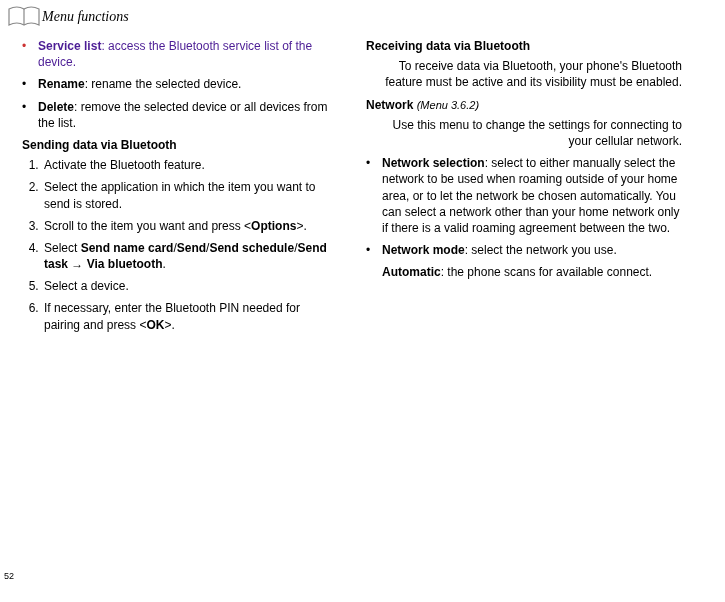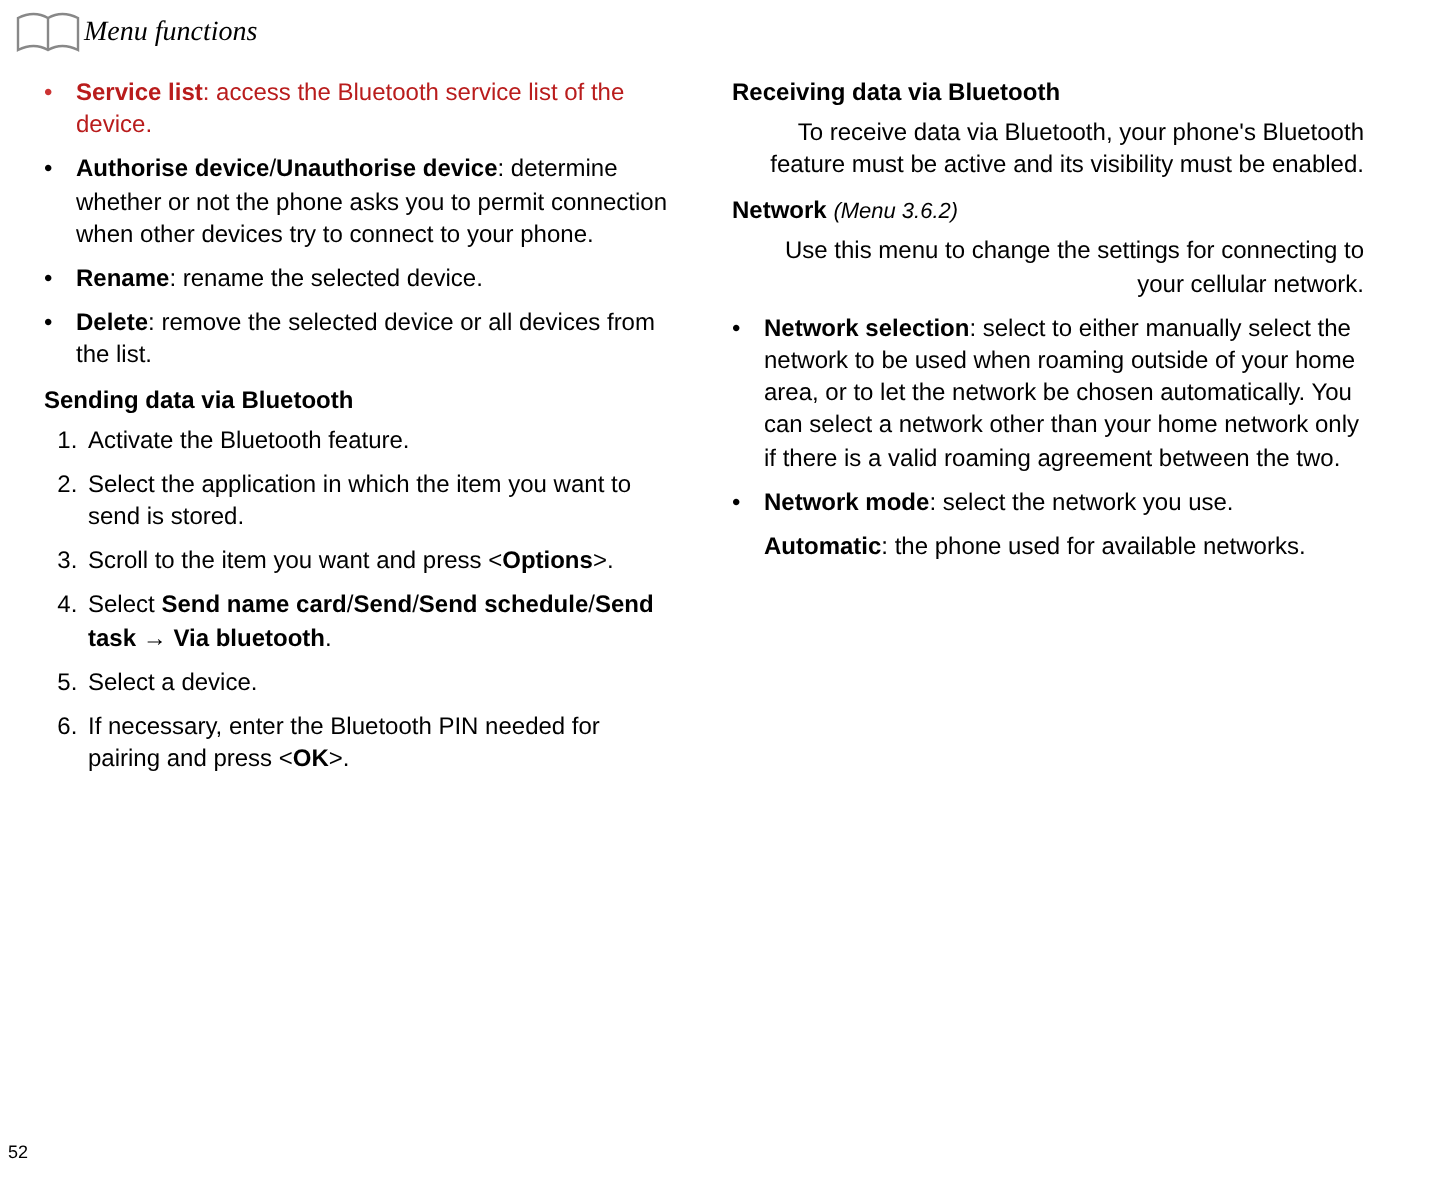--- a/index.html
+++ b/index.html
@@ -50,21 +50,21 @@
     padding-left: 16px;
     margin-bottom: 6px;
   }
   ul.bullets > li::before {
     content: "•";
     position: absolute;
     left: 0;
     top: 0;
   }
   ul.bullets > li.red::before { color: #c33; }
-  .red { color: #b91c1c; }
+  .red { color: #4c1d95; }
   .subheading {
     font-weight: bold;
     margin: 6px 0 4px 0;
   }
   ol.steps {
     list-style: decimal;
     margin: 0;
     padding-left: 20px;
   }
   ol.steps > li {
@@ -93,23 +93,20 @@
   </svg>
   <span class="page-section">Menu functions</span>
 </div>
 
 <div class="columns">
 
   <div class="col">
     <ul class="bullets">
       <li class="red">
         <b>Service list</b><span>: access the Bluetooth service list of the device.</span>
-      </li>
-      <li>
-        <b>Authorise device</b><span>/</span><b>Unauthorise device</b><span>: determine whether or not the phone asks you to permit connection when other devices try to connect to your phone.</span>
       </li>
       <li>
         <b>Rename</b><span>: rename the selected device.</span>
       </li>
       <li>
         <b>Delete</b><span>: remove the selected device or all devices from the list.</span>
       </li>
     </ul>
 
     <div class="subheading">Sending data via Bluetooth</div>
@@ -143,19 +140,19 @@
 
     <ul class="bullets">
       <li>
         <b>Network selection</b><span>: select to either manually select the network to be used when roaming outside of your home area, or to let the network be chosen automatically. You can select a network other than your home network only if there is a valid roaming agreement between the two.</span>
       </li>
       <li>
         <b>Network mode</b><span>: select the network you use.</span>
       </li>
     </ul>
     <div class="indent-sub">
-      <b>Automatic</b><span>: the phone used for available networks.</span>
+      <b>Automatic</b><span>: the phone scans for available connect.</span>
     </div>
   </div>
 
 </div>
 
 <div class="page-number">52</div>
 
 </body></html>

